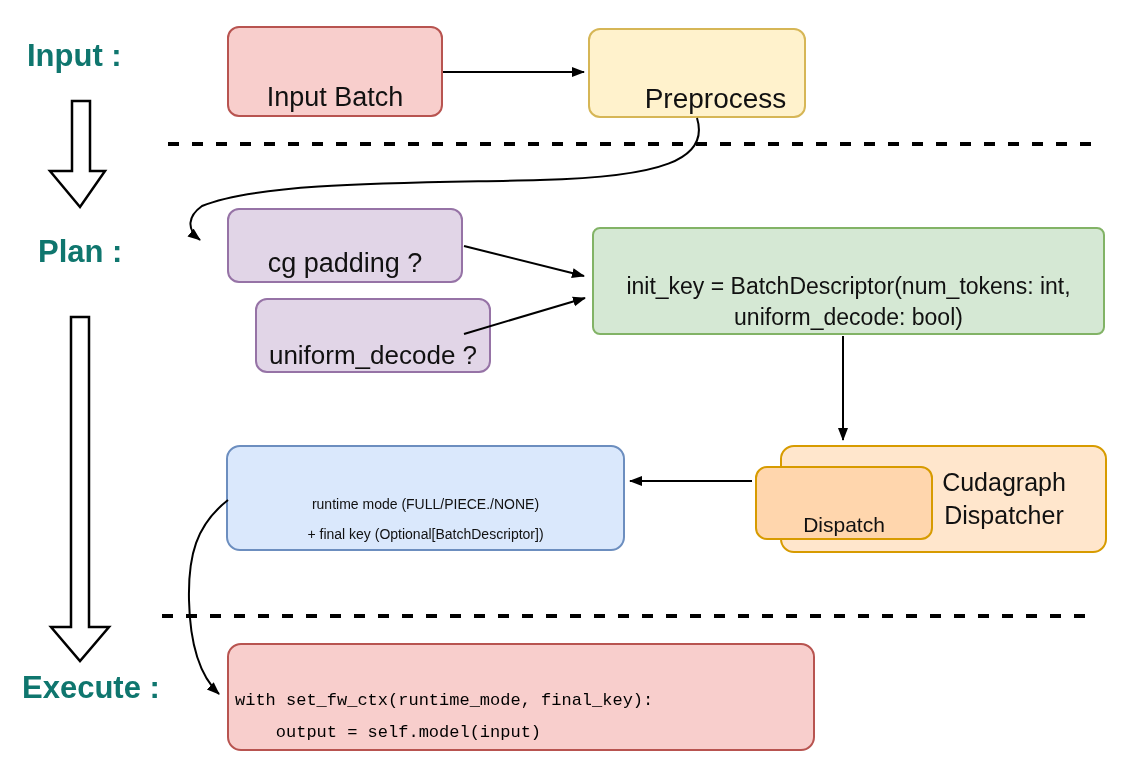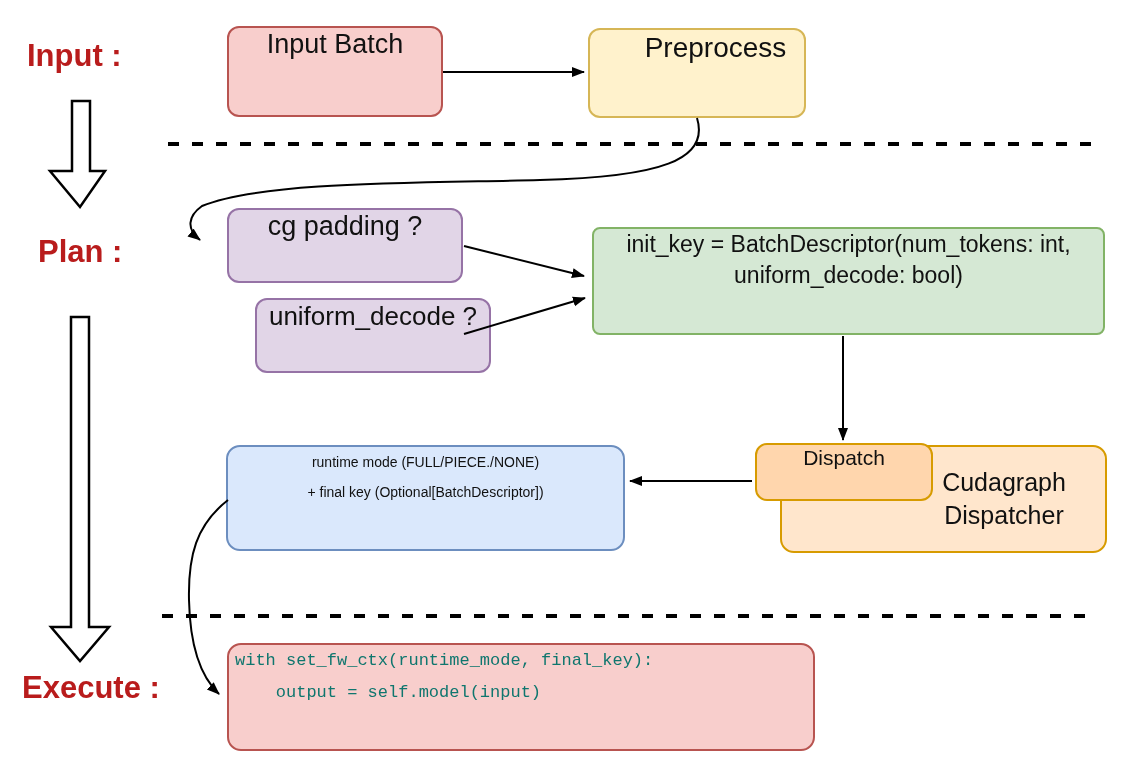--- a/index.html
+++ b/index.html
@@ -4,31 +4,31 @@
 <style>
   html,body{margin:0;padding:0;}
   body{
     width:1142px;height:770px;position:relative;background:#ffffff;
     font-family:"Liberation Sans",sans-serif;color:#111111;overflow:hidden;
   }
   .stage{position:absolute;inset:0;width:1142px;height:770px;}
 
   
   .phase-label{
-    position:absolute;font-weight:bold;font-size:31px;color:#b91c1c;
+    position:absolute;font-weight:bold;font-size:31px;color:#0f766e;
     white-space:nowrap;letter-spacing:0px;
   }
   #label-input{left:27px;top:38px;}
   #label-plan{left:38px;top:234px;}
   #label-execute{left:22px;top:670px;}
 
   
   .box{
     position:absolute;box-sizing:border-box;border:2px solid #000;
-    display:flex;align-items:flex-start;justify-content:center;
+    display:flex;align-items:flex-end;justify-content:center;
     text-align:center;line-height:1.25;
   }
   .box .lines span{display:block;}
 
   #box-input-batch{
     left:227px;top:26px;width:216px;height:91px;border-radius:12px;
     background:var(--c-red-fill);border-color:var(--c-red-stroke);font-size:27px;
   }
   #box-preprocess{
     left:588px;top:28px;width:218px;height:90px;border-radius:12px;
@@ -49,34 +49,34 @@
   }
   #box-cudagraph{
     left:752px;top:445px;width:327px;height:108px;border-radius:14px;
     background:var(--c-orange-fill);border-color:var(--c-orange-stroke);margin-left:28px;
   }
   #label-cudagraph{
     position:absolute;right:10px;top:50%;transform:translateY(-50%);
     width:182px;font-size:25px;line-height:33px;text-align:center;
   }
   #box-dispatch{
-    left:755px;top:443px;width:178px;height:58px;border-radius:12px;
+    left:755px;top:466px;width:178px;height:74px;border-radius:12px;
     background:var(--c-orange-inner-fill);border-color:var(--c-orange-stroke);
     font-size:21px;z-index:3;
   }
   #box-runtime-mode{
     left:226px;top:445px;width:399px;height:106px;border-radius:14px;
     background:var(--c-blue-fill);border-color:var(--c-blue-stroke);
     font-size:14px;line-height:30px;
   }
   #box-execute-code{
     left:227px;top:643px;width:588px;height:108px;border-radius:14px;
     background:var(--c-red-fill);border-color:var(--c-red-stroke);
     font-family:"Liberation Mono",monospace;font-size:17px;line-height:32px;
-    color:#0f766e;justify-content:flex-start;text-align:left;padding-left:6px;
+    color:#000000;justify-content:flex-start;text-align:left;padding-left:6px;
   }
   #box-execute-code .lines span{white-space:pre;}
 
   
   #connectors{position:absolute;inset:0;z-index:5;pointer-events:none;}
   .flow-line{stroke:var(--c-arrow);stroke-width:2;fill:none;}
   .dashed{stroke:var(--c-arrow);stroke-width:4;fill:none;stroke-dasharray:11 13;}
   .hollow-arrow{fill:#ffffff;stroke:var(--c-arrow);stroke-width:2.5;stroke-linejoin:miter;}
 </style>
 </head>

